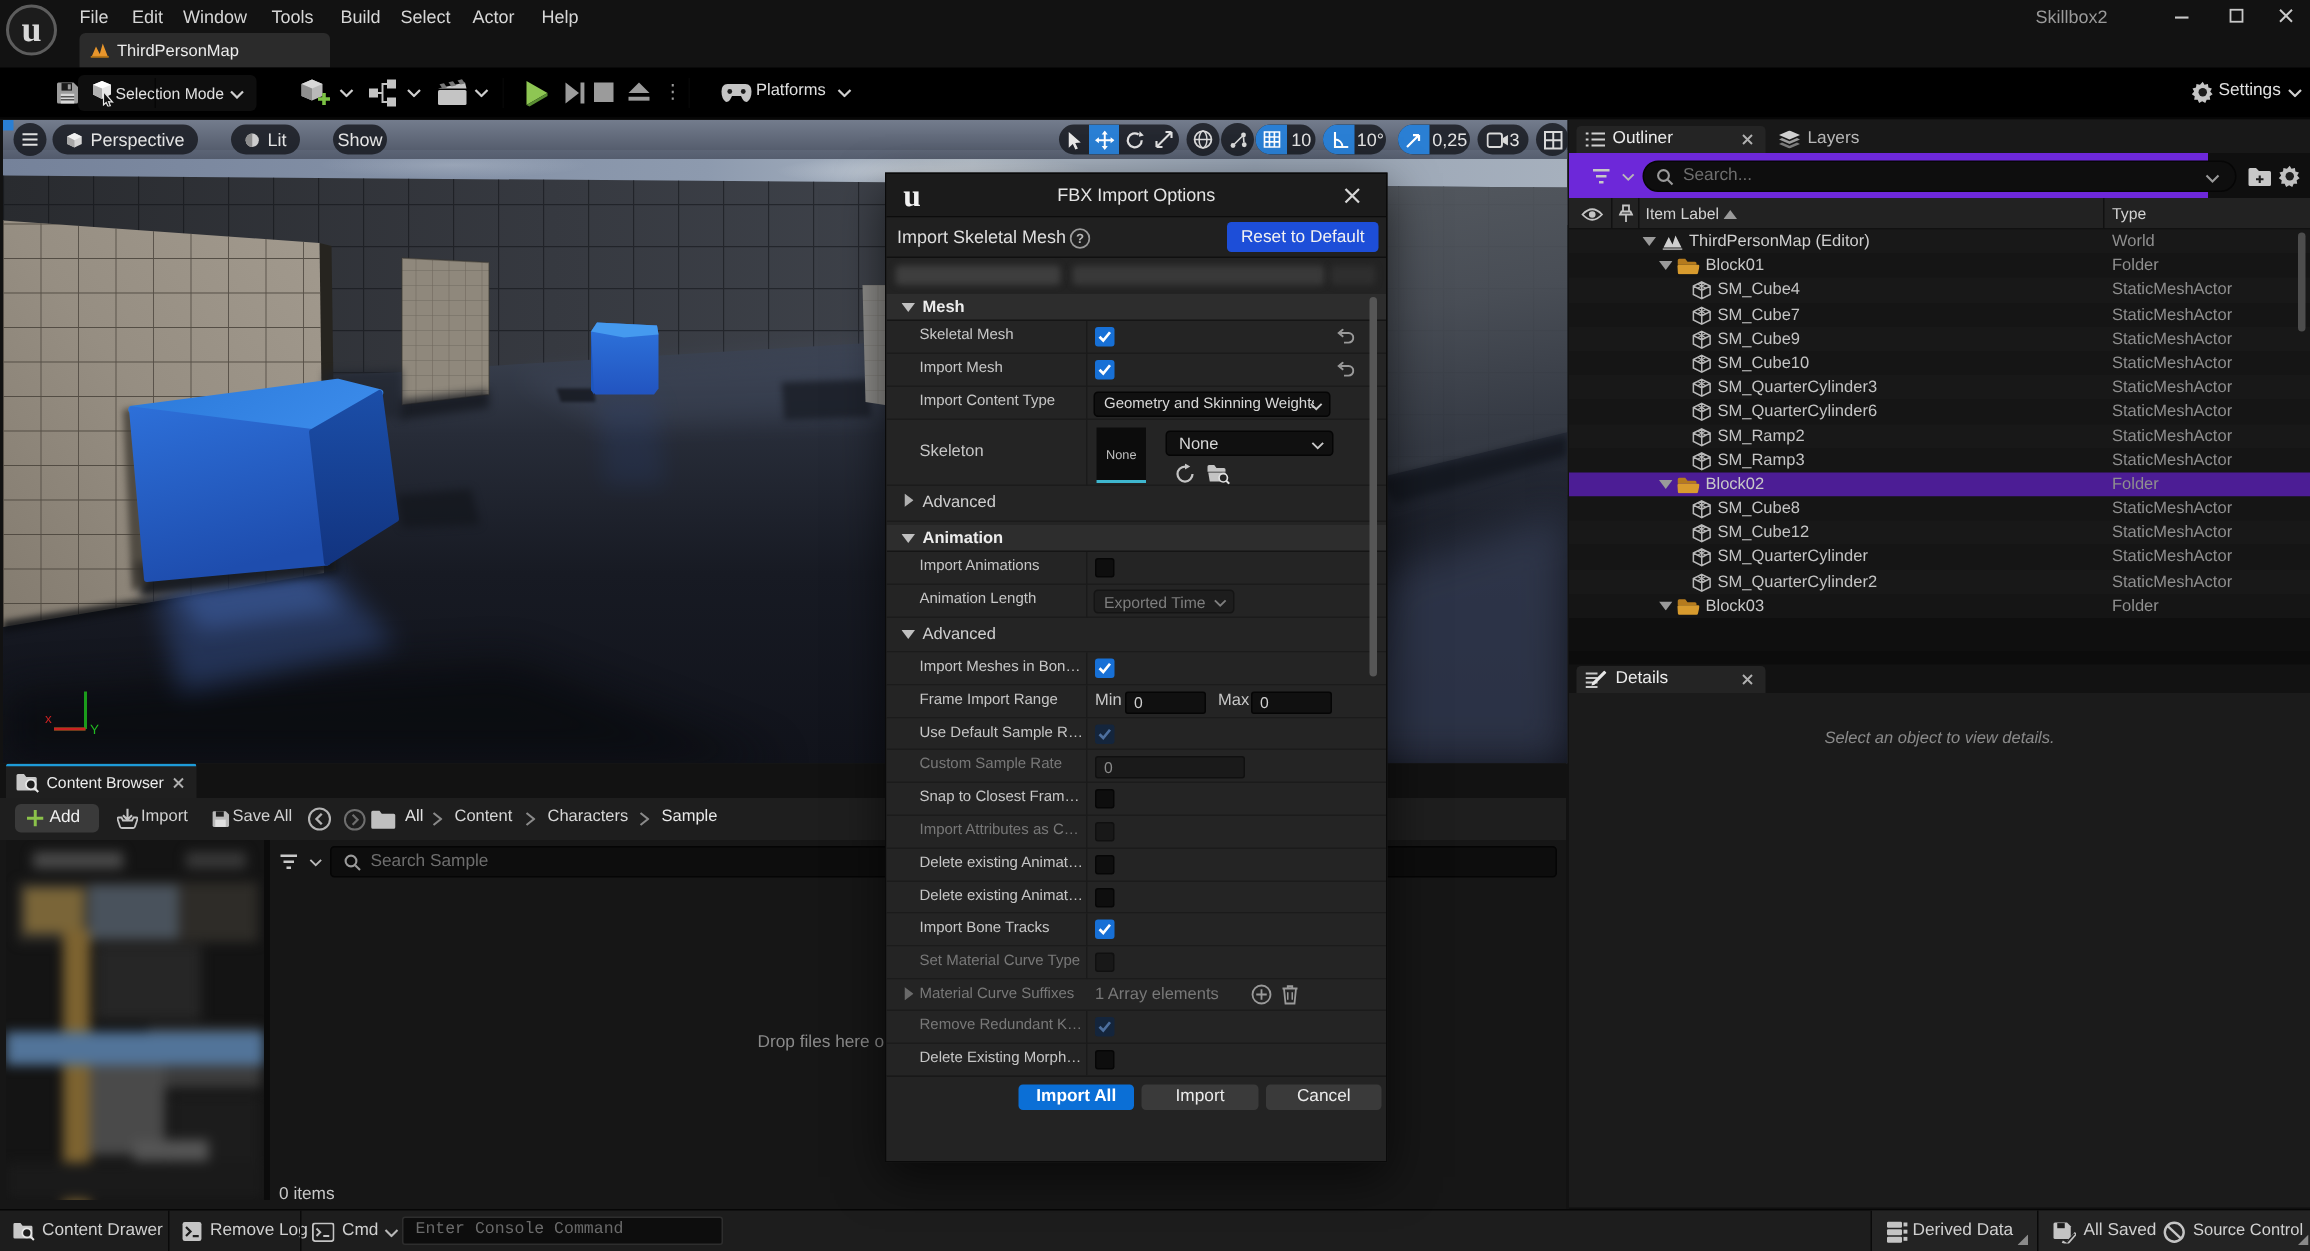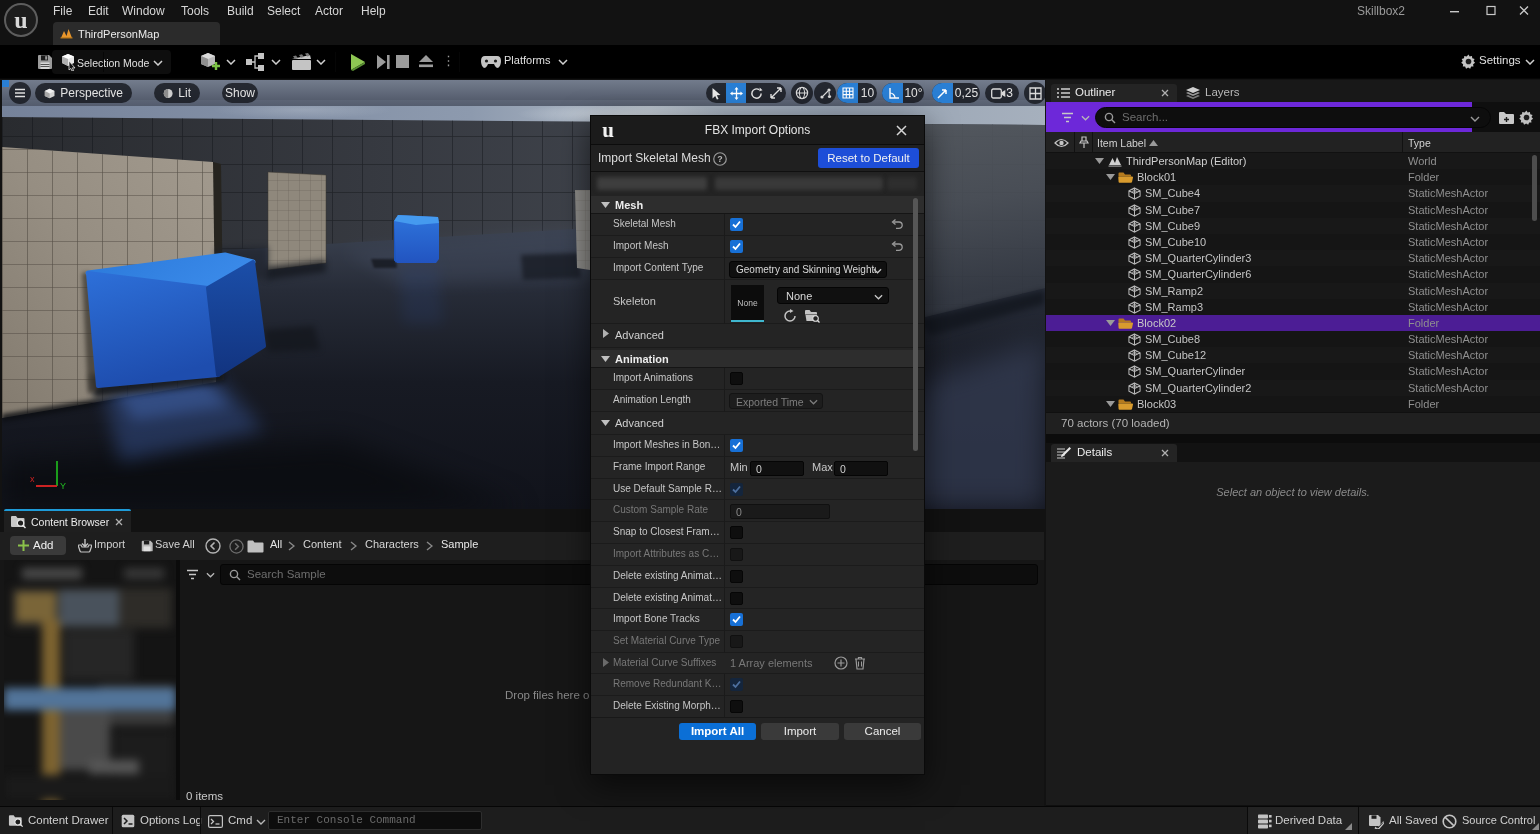--- a/index.html
+++ b/index.html
@@ -666,23 +666,20 @@
           <svg width="15" height="11" viewBox="0 0 15 11" style="position:absolute;left:72px;top:3px">
             <path d="M0.5 1.5 q0-1 1-1 h4 l1.5 2 h5 q1 0 1 1 v1 H0.5 Z" fill="#b57b1e"></path>
             <path d="M1.8 4.5 h12.4 q1 0 0.8 1 l-1 4.5 q-0.2 0.8-1 0.8 H1.5 q-0.8 0-0.9-0.8 L0.3 5.5 q-0.1-1 0.8-1 Z" fill="#d89b2e"></path>
           </svg>
           <span style="position:absolute;left:91px;top:2px;color:#c8c8c8">Block03</span>
           <span style="position:absolute;left:362px;top:2px;color:#8f8f8f">Folder</span>
         </div>
 </div>
     <div class="abs" style="left:486px;top:75px;width:5px;height:66px;background:#4d4d4d;border-radius:3px"></div>
 
-    <div class="abs" style="left:0;top:332px;width:494px;height:22px;background:#202020;border-top:1px solid #101010">
-      <span style="position:absolute;left:15px;top:4px;color:#b4b4b4;font-size:11.5px">70 actors (70 loaded)</span>
-    </div>
     <div class="abs" style="left:0;top:354px;width:494px;height:9px;background:#0c0c0c"></div>
 
     <div class="abs" style="left:0;top:363px;width:494px;height:19px;background:#121212">
       <div style="position:absolute;left:5px;top:1px;width:126px;height:18px;background:#242424;border-radius:3px 3px 0 0">
         <svg width="14" height="13" viewBox="0 0 14 13" style="position:absolute;left:6px;top:3px">
           <path d="M0 2 h8 M0 5 h8 M0 8 h8 M0 11 h8" stroke="#c8c8c8" stroke-width="1.2"></path>
           <path d="M12.5 0 L14 1.5 L6 9.5 L4 10 L4.5 8 Z" fill="#e8e8e8"></path>
         </svg>
         <span style="position:absolute;left:26px;top:2px;color:#ececec;font-size:11.5px">Details</span>
         <svg width="8" height="8" viewBox="0 0 8 8" style="position:absolute;left:110px;top:5px">
@@ -701,21 +698,21 @@
       <circle cx="10.5" cy="8" r="3.2" fill="#1d1d1d" stroke="#e8e8e8" stroke-width="1.2"></circle>
       <path d="M12.8 10.3 L15.5 13" stroke="#e8e8e8" stroke-width="1.4"></path>
     </svg>
     <span style="position:absolute;left:28px;top:7px;color:#d0d0d0;font-size:11.5px">Content Drawer</span>
     <div style="position:absolute;left:112px;top:0;width:1px;height:28px;background:#0a0a0a"></div>
     <svg width="14" height="14" viewBox="0 0 14 14" style="position:absolute;left:121px;top:7px">
       <rect x="0.7" y="0.7" width="12.6" height="12.6" rx="1.5" fill="#c4c4c4"></rect>
       <path d="M3 4 l3 3 -3 3" stroke="#1d1d1d" stroke-width="1.5" fill="none"></path>
       <path d="M7.5 10 h4" stroke="#1d1d1d" stroke-width="1.5"></path>
     </svg>
-    <span style="position:absolute;left:140px;top:7px;color:#d0d0d0;font-size:11.5px">Options Log</span>
+    <span style="position:absolute;left:140px;top:7px;color:#d0d0d0;font-size:11.5px">Remove Log</span>
     <div style="position:absolute;left:200px;top:0;width:1px;height:28px;background:#0a0a0a"></div>
     <svg width="15" height="13" viewBox="0 0 15 13" style="position:absolute;left:208px;top:8px">
       <rect x="0.6" y="0.6" width="13.8" height="11.8" rx="1.5" fill="none" stroke="#c4c4c4" stroke-width="1.2"></rect>
       <path d="M3 4 l2.5 2.5 L3 9" stroke="#c4c4c4" stroke-width="1.3" fill="none"></path>
       <path d="M7.5 9 h4" stroke="#c4c4c4" stroke-width="1.3"></path>
     </svg>
     <span style="position:absolute;left:228px;top:7px;color:#d0d0d0;font-size:11.5px">Cmd</span>
     <svg width="10" height="6" viewBox="0 0 10 6" style="position:absolute;left:256px;top:12px">
         <path d="M1 1 L5 5 L9 1" fill="none" stroke="#b8b8b8" stroke-width="1.4"></path>
       </svg>

